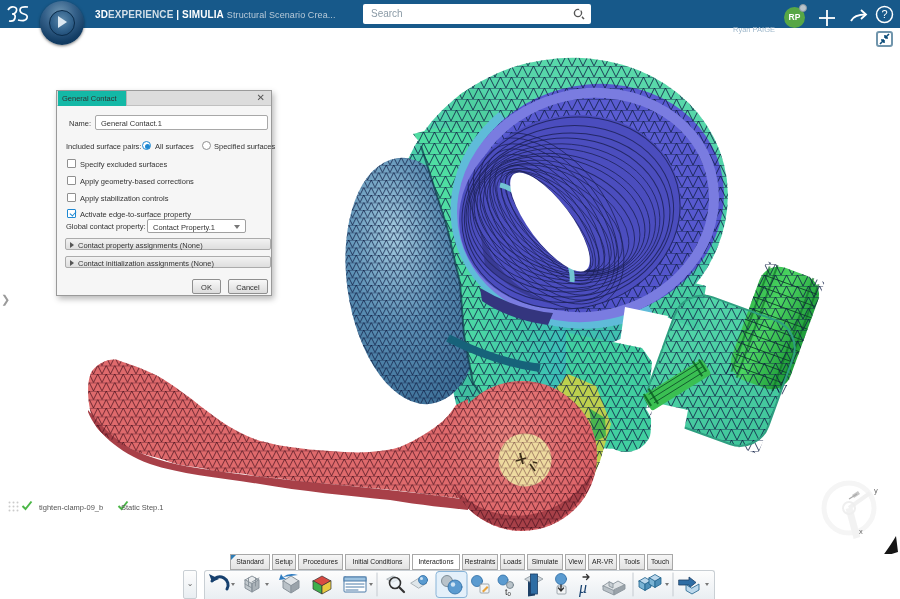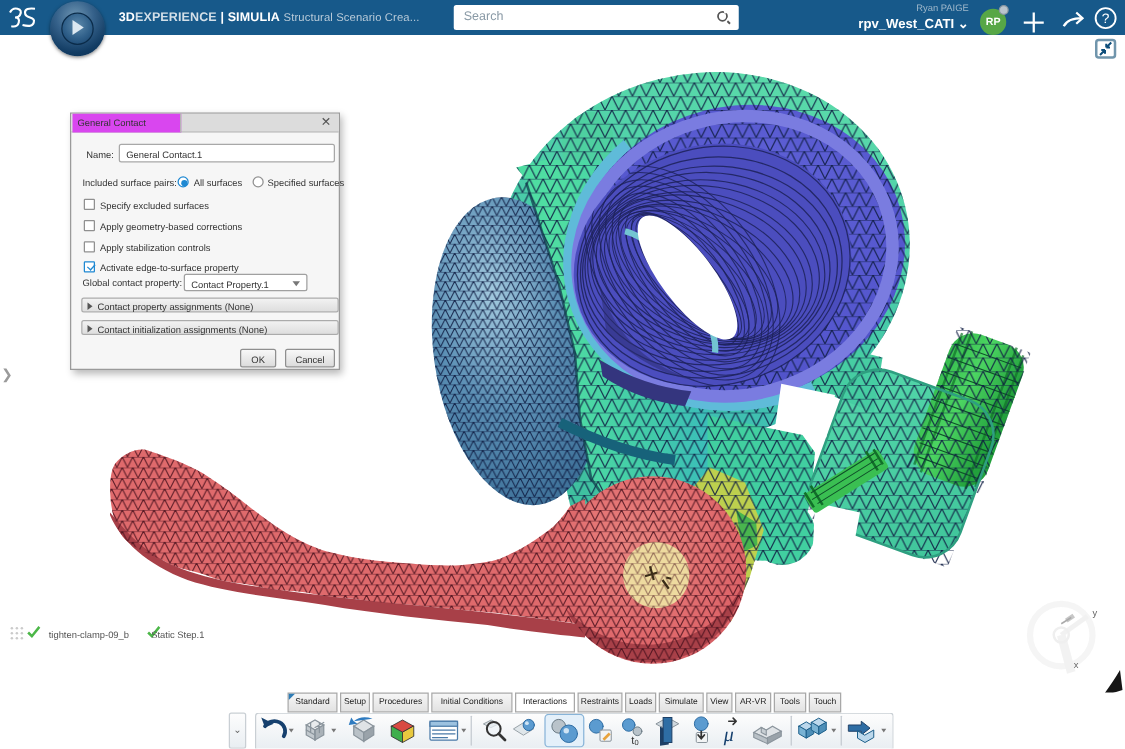--- a/index.html
+++ b/index.html
@@ -23,21 +23,21 @@
 .brand { position:absolute; top:8px; font-size:10px; letter-spacing:0.1px; color:#fff; white-space:nowrap; }
 .brand b { font-weight:bold; }
 .brand .lite { color:#d3dfe8; font-weight:bold; }
 .brand .sub { color:#b9cbd9; font-weight:normal; font-size:9px; }
 #search { position:absolute; left:331px; top:4px; width:228px; height:20px;
   background:#fff; border-radius:2px;margin-left:32px; }
 #search .ph { position:absolute; left:8px; top:4px; font-size:10px; color:#8a9aa6; }
 #search svg { position:absolute; right:5px; top:3px; }
 #tagicon { position:absolute; left:568px; top:5px; }
 #userblock { position:absolute; left:660px; top:2px; width:115px; text-align:right; }
-#userblock .nm { font-size:7.5px; color:#9fb8cb; }
+#userblock .nm { font-size:7.5px; color:#9fb8cb;margin-top:23px; }
 #userblock .id { font-size:10.5px; color:#fff; font-weight:bold; margin-top:1px; }
 #avatar { position:absolute; left:784px; top:7px; width:21px; height:21px; border-radius:50%;
   background:#57a746; color:#fff; font-size:8.5px; font-weight:bold; text-align:center; line-height:21px; }
 #avatar .dot { position:absolute; right:-2px; top:-3px; width:8px; height:8px; border-radius:50%;
   background:#b9c4cc; border:1px solid #8b98a2; }
 .tbico { position:absolute; top:0; color:#fff; }
 
 #tabstrip { position:absolute; left:0; top:28px; width:900px; height:20px;
   background:#f2f4f5; border-bottom:1px solid #e3e6e8; }
 #doctab { position:absolute; left:94px; top:4px; font-size:9.5px; letter-spacing:-0.1px; font-style:italic; font-weight:bold;
@@ -70,21 +70,21 @@
   border-radius:3px 3px 0 0; }
 #bchev { position:absolute; left:183px; top:570px; width:14px; height:29px;
   background:linear-gradient(#fdfdfd,#e9eef2); border:1px solid #c9cfd4; border-radius:2px;
   font-size:8px; color:#666; text-align:center; line-height:26px; }
 
 #dialog { position:absolute; left:56px; top:90px; width:216px; height:206px;
   background:#f6f6f6; border:1px solid #9a9a9a; box-shadow:2px 3px 6px rgba(0,0,0,.28);
   font-size:7.5px; color:#333; }
 #dlgtitle { position:absolute; left:0; top:0; width:214px; height:15px; background:#dcdcdc;
   border-bottom:1px solid #c0c0c0; }
-#dlgtab { position:absolute; left:1px; top:0px; width:87px; height:15px; background:#d946ef;
+#dlgtab { position:absolute; left:1px; top:0px; width:69px; height:15px; background:#14b8a6;
   border-right:1px solid #b5b5b5; padding:3px 0 0 4px; }
 #dlgx { position:absolute; right:6px; top:1px; font-size:10px; color:#555; }
 .dlbl { position:absolute; }
 #nminput { position:absolute; left:38px; top:24px; width:173px; height:15px; background:#fff;
   border:1px solid #a8a8a8; border-radius:2px; padding:3px 0 0 5px; }
 .radio { position:absolute; width:9px; height:9px; border-radius:50%; background:#fff; border:1px solid #909090; }
 .radio.sel { border:1px solid #1e88d2; }
 .radio.sel:after { content:""; position:absolute; left:2px; top:2px; width:5px; height:5px;
   border-radius:50%; background:#1e88d2; }
 .cbox { position:absolute; left:10px; width:9px; height:9px; background:#fff; border:1px solid #909090;

